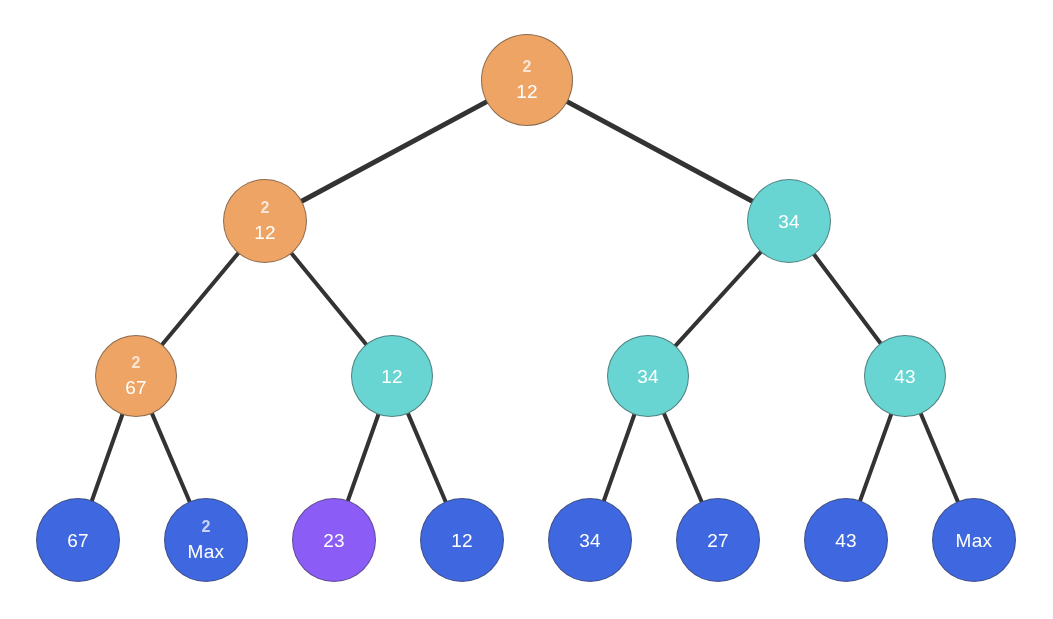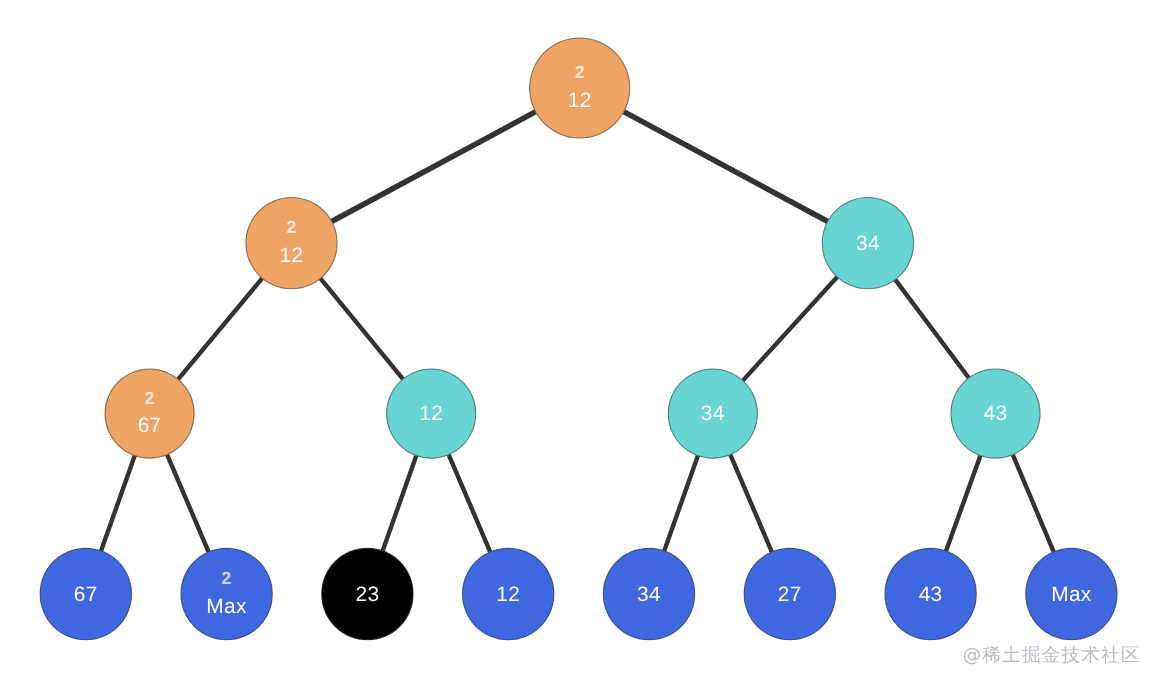--- a/index.html
+++ b/index.html
@@ -108,33 +108,32 @@
       <div class="node" style="left: 864px; top: 335px; width: 82px; height: 82px; background: rgb(104, 213, 211);">
         <div class="main-label">43</div>
       </div>
       <div class="node" style="left: 36px; top: 498px; width: 84px; height: 84px; background: rgb(63, 104, 224);">
         <div class="main-label">67</div>
       </div>
       <div class="node has-over" style="left: 164px; top: 498px; width: 84px; height: 84px; background: rgb(63, 104, 224);">
         <div class="over-label">2</div>
         <div class="main-label">Max</div>
       </div>
-      <div class="node" style="left: 292px; top: 498px; width: 84px; height: 84px; background: #000000;">
+      <div class="node" style="left: 292px; top: 498px; width: 84px; height: 84px; background: #8b5cf6;">
         <div class="main-label">23</div>
       </div>
       <div class="node" style="left: 420px; top: 498px; width: 84px; height: 84px; background: rgb(63, 104, 224);">
         <div class="main-label">12</div>
       </div>
       <div class="node" style="left: 548px; top: 498px; width: 84px; height: 84px; background: rgb(63, 104, 224);">
         <div class="main-label">34</div>
       </div>
       <div class="node" style="left: 676px; top: 498px; width: 84px; height: 84px; background: rgb(63, 104, 224); justify-content: center;">
         <div class="main-label">27</div>
       </div>
       <div class="node" style="left: 804px; top: 498px; width: 84px; height: 84px; background: rgb(63, 104, 224);">
         <div class="main-label">43</div>
       </div>
       <div class="node" style="left: 932px; top: 498px; width: 84px; height: 84px; background: rgb(63, 104, 224);">
         <div class="main-label">Max</div>
       </div>
     </div>
-  <div class="watermark">@稀土掘金技术社区</div>
 </div>
 
 </body></html>

